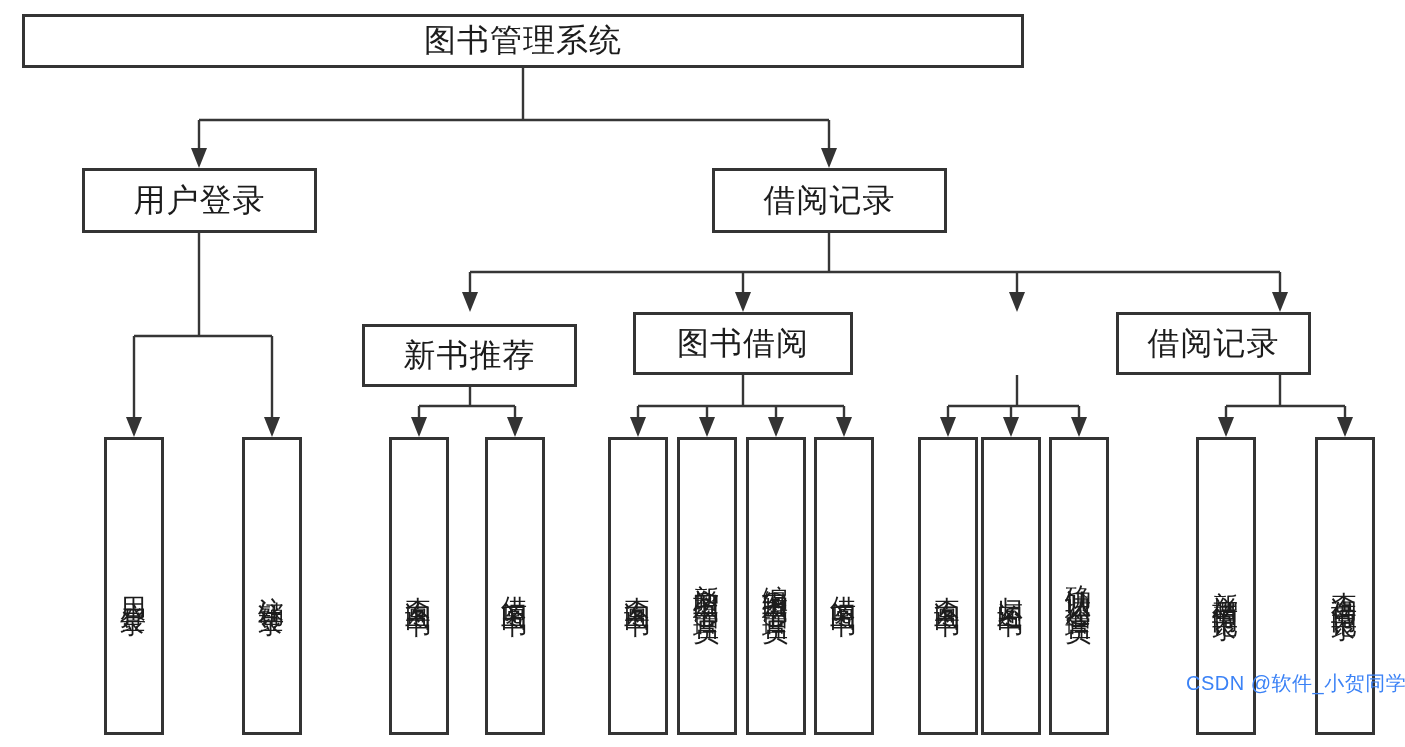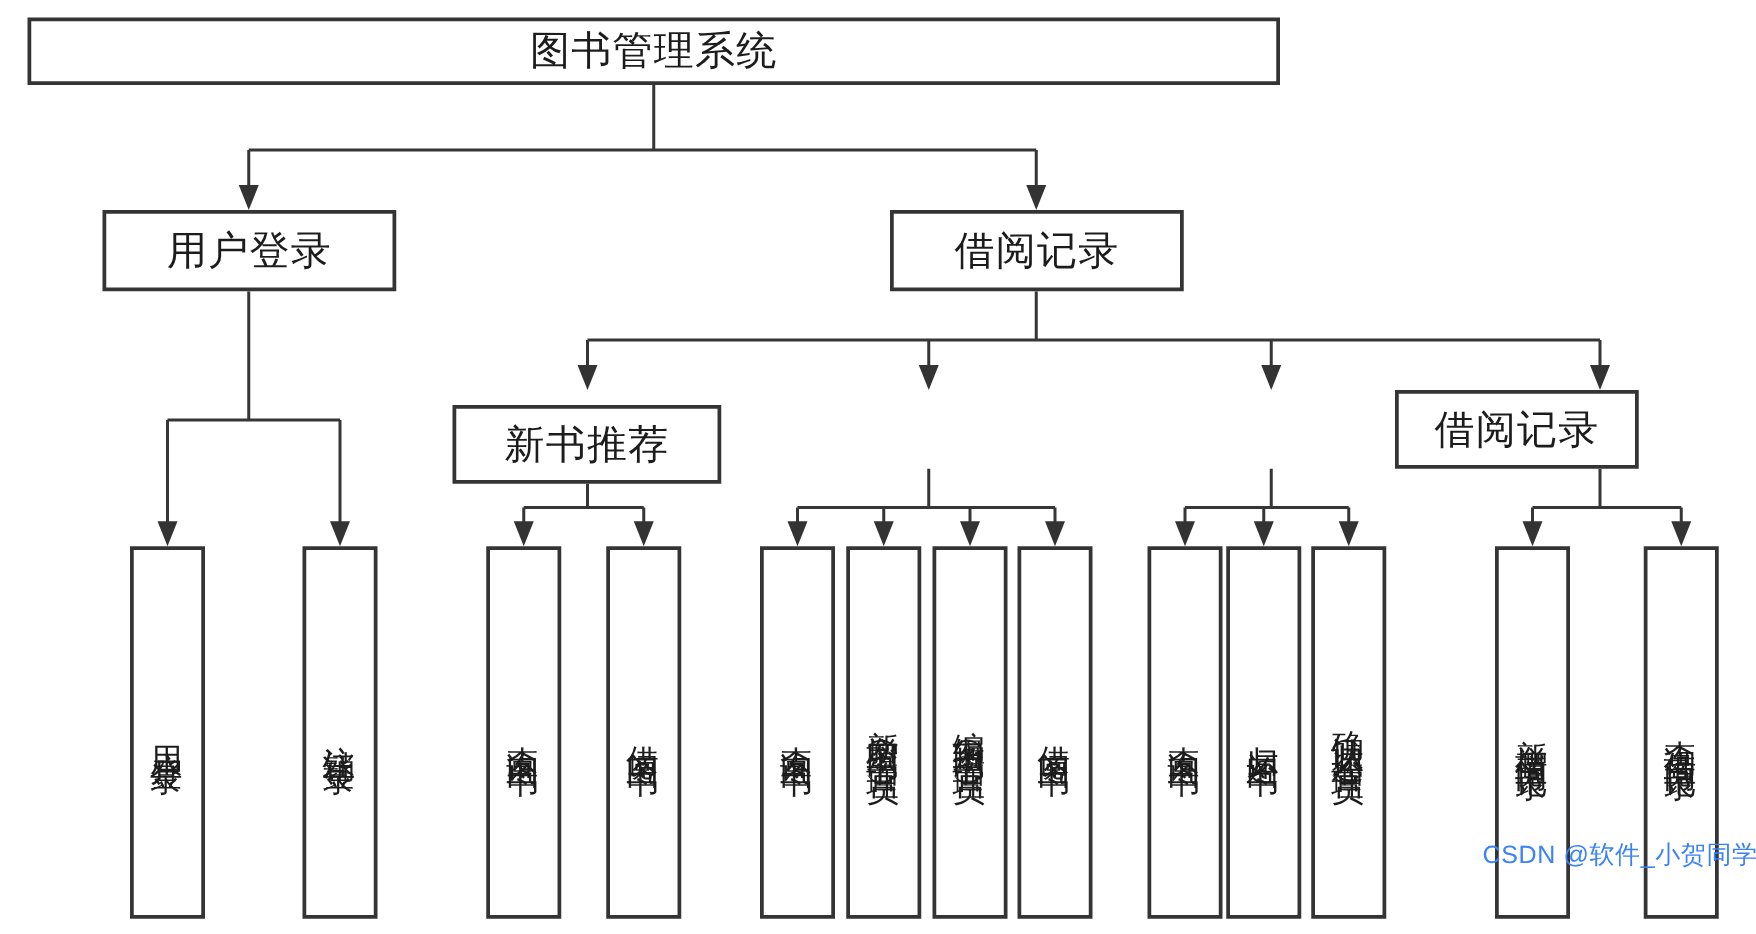--- a/index.html
+++ b/index.html
@@ -104,20 +104,21 @@
     <polygon points="1218,417 1234,417 1226,437"></polygon>
     <polygon points="1337,417 1353,417 1345,437"></polygon>
   </svg>
 
   <div class="node h-node" style="left:22px; top:14px; width:1002px; height:54px">图书管理系统</div>
 
   <div class="node h-node" style="left:82px; top:168px; width:235px; height:65px">用户登录</div>
   <div class="node h-node" style="left:712px; top:168px; width:235px; height:65px">借阅记录</div>
 
   <div class="node h-node" style="left:362px; top:324px; width:215px; height:63px">新书推荐</div>
+  <div class="node h-node" style="left:633px; top:312px; width:220px; height:63px">图书借阅</div>
   <div class="node h-node" style="left:1116px; top:312px; width:195px; height:63px">借阅记录</div>
 
   <div class="node v-node" style="left:104px; top:437px; width:60px; height:298px">用户登录</div>
   <div class="node v-node" style="left:242px; top:437px; width:60px; height:298px">注销登录</div>
 
   <div class="node v-node" style="left:389px; top:437px; width:60px; height:298px">查询图书</div>
   <div class="node v-node" style="left:485px; top:437px; width:60px; height:298px">借阅图书</div>
 
   <div class="node v-node" style="left:608px; top:437px; width:60px; height:298px">查询图书</div>
   <div class="node v-node" style="left:677px; top:437px; width:60px; height:298px">新增图书（管理员）</div>

